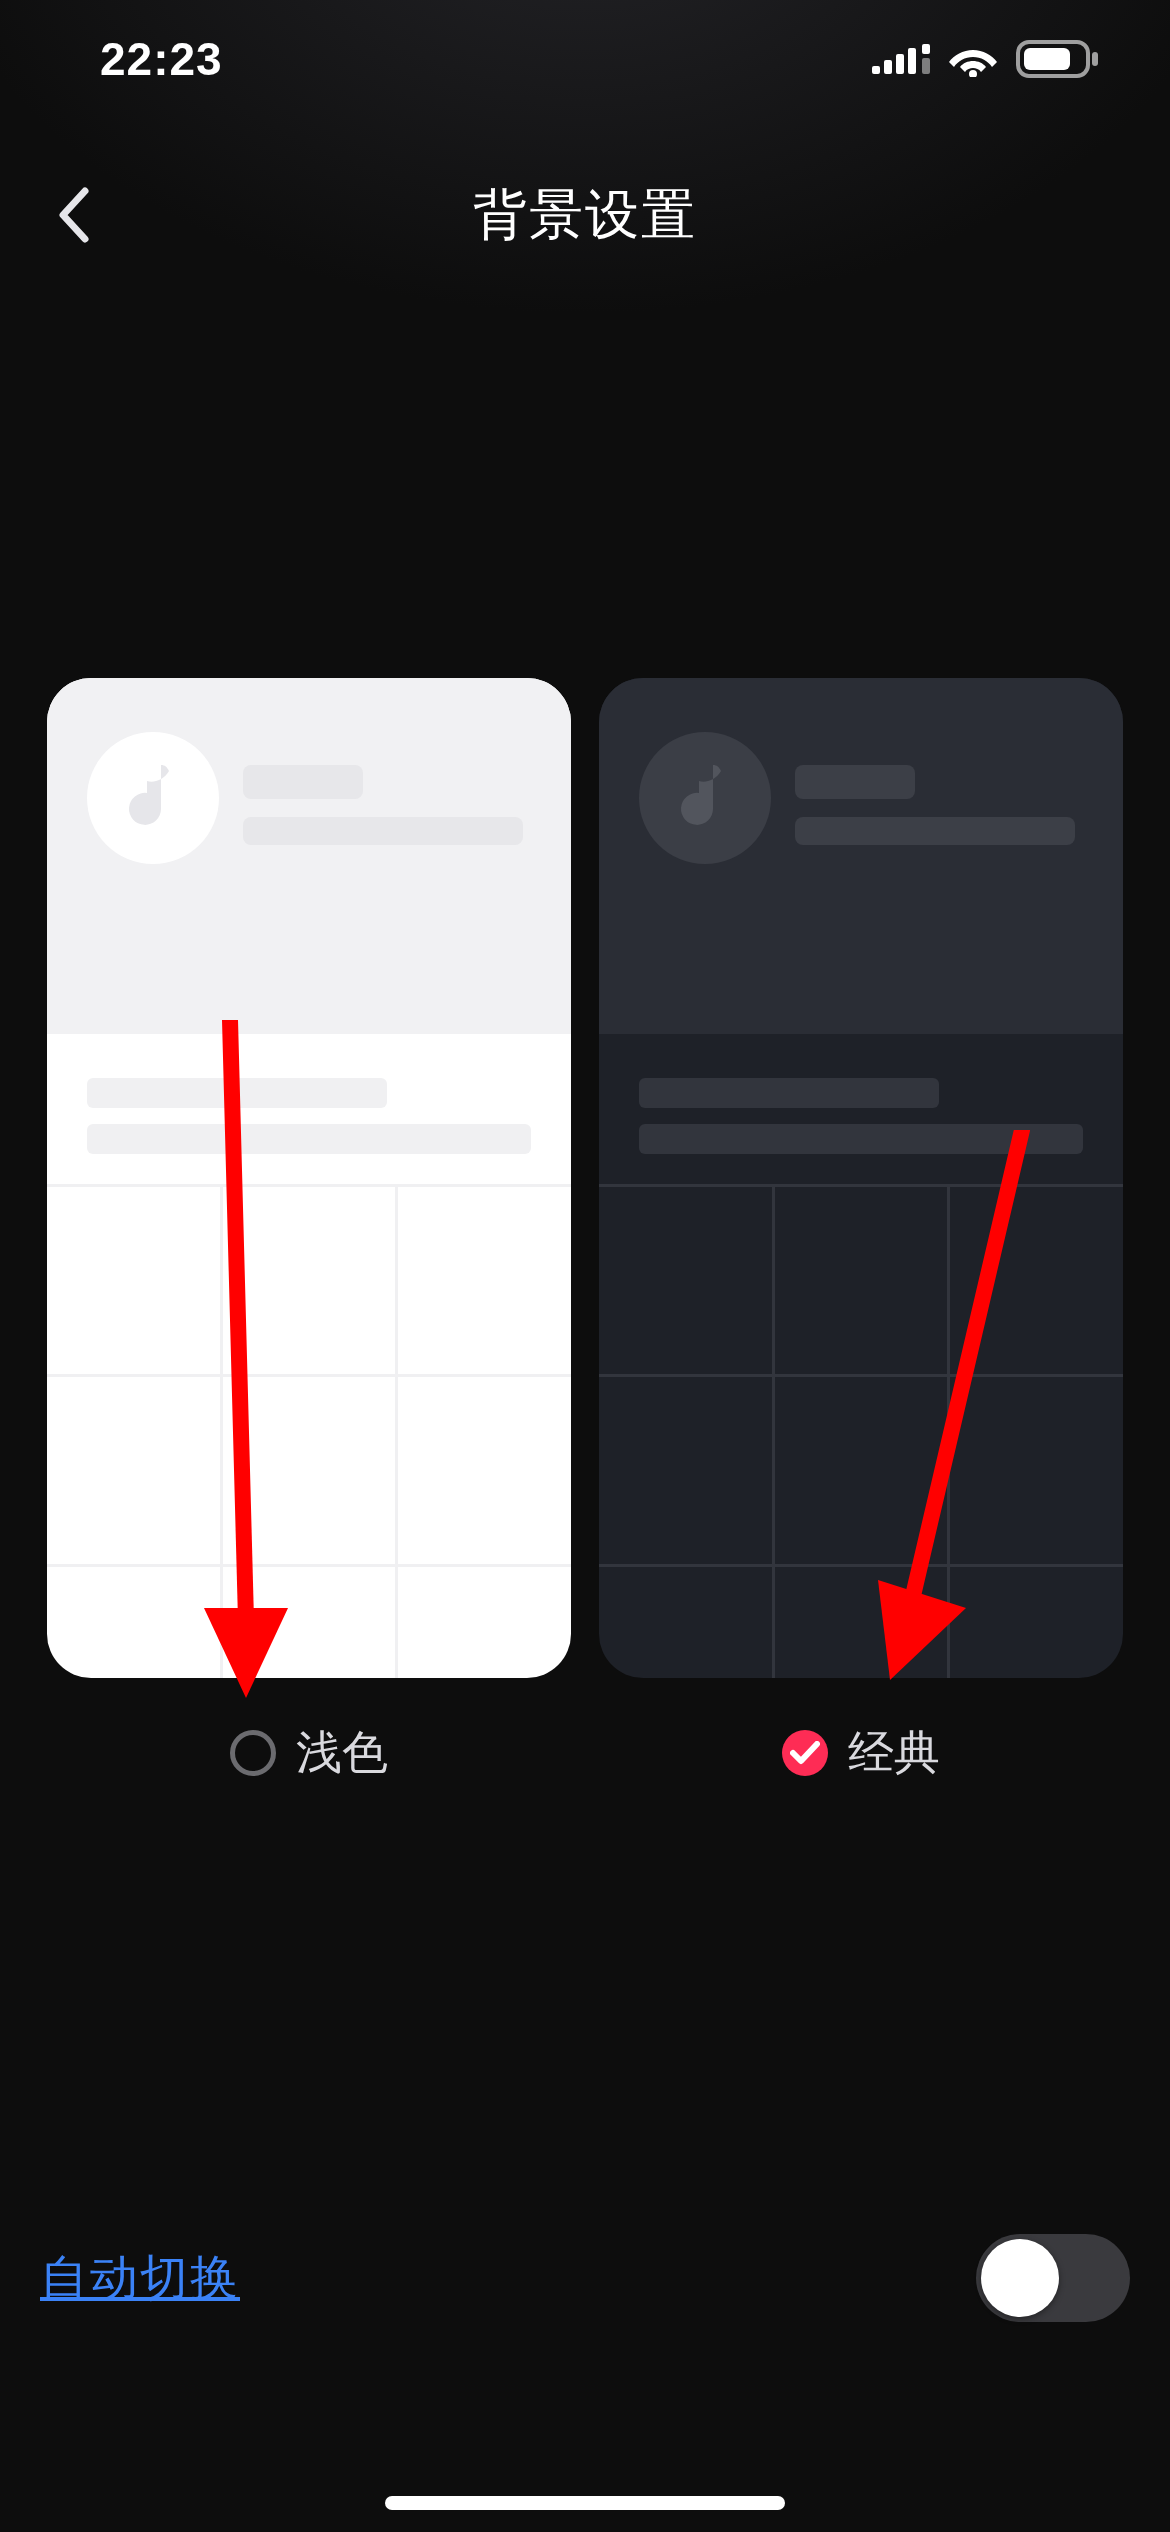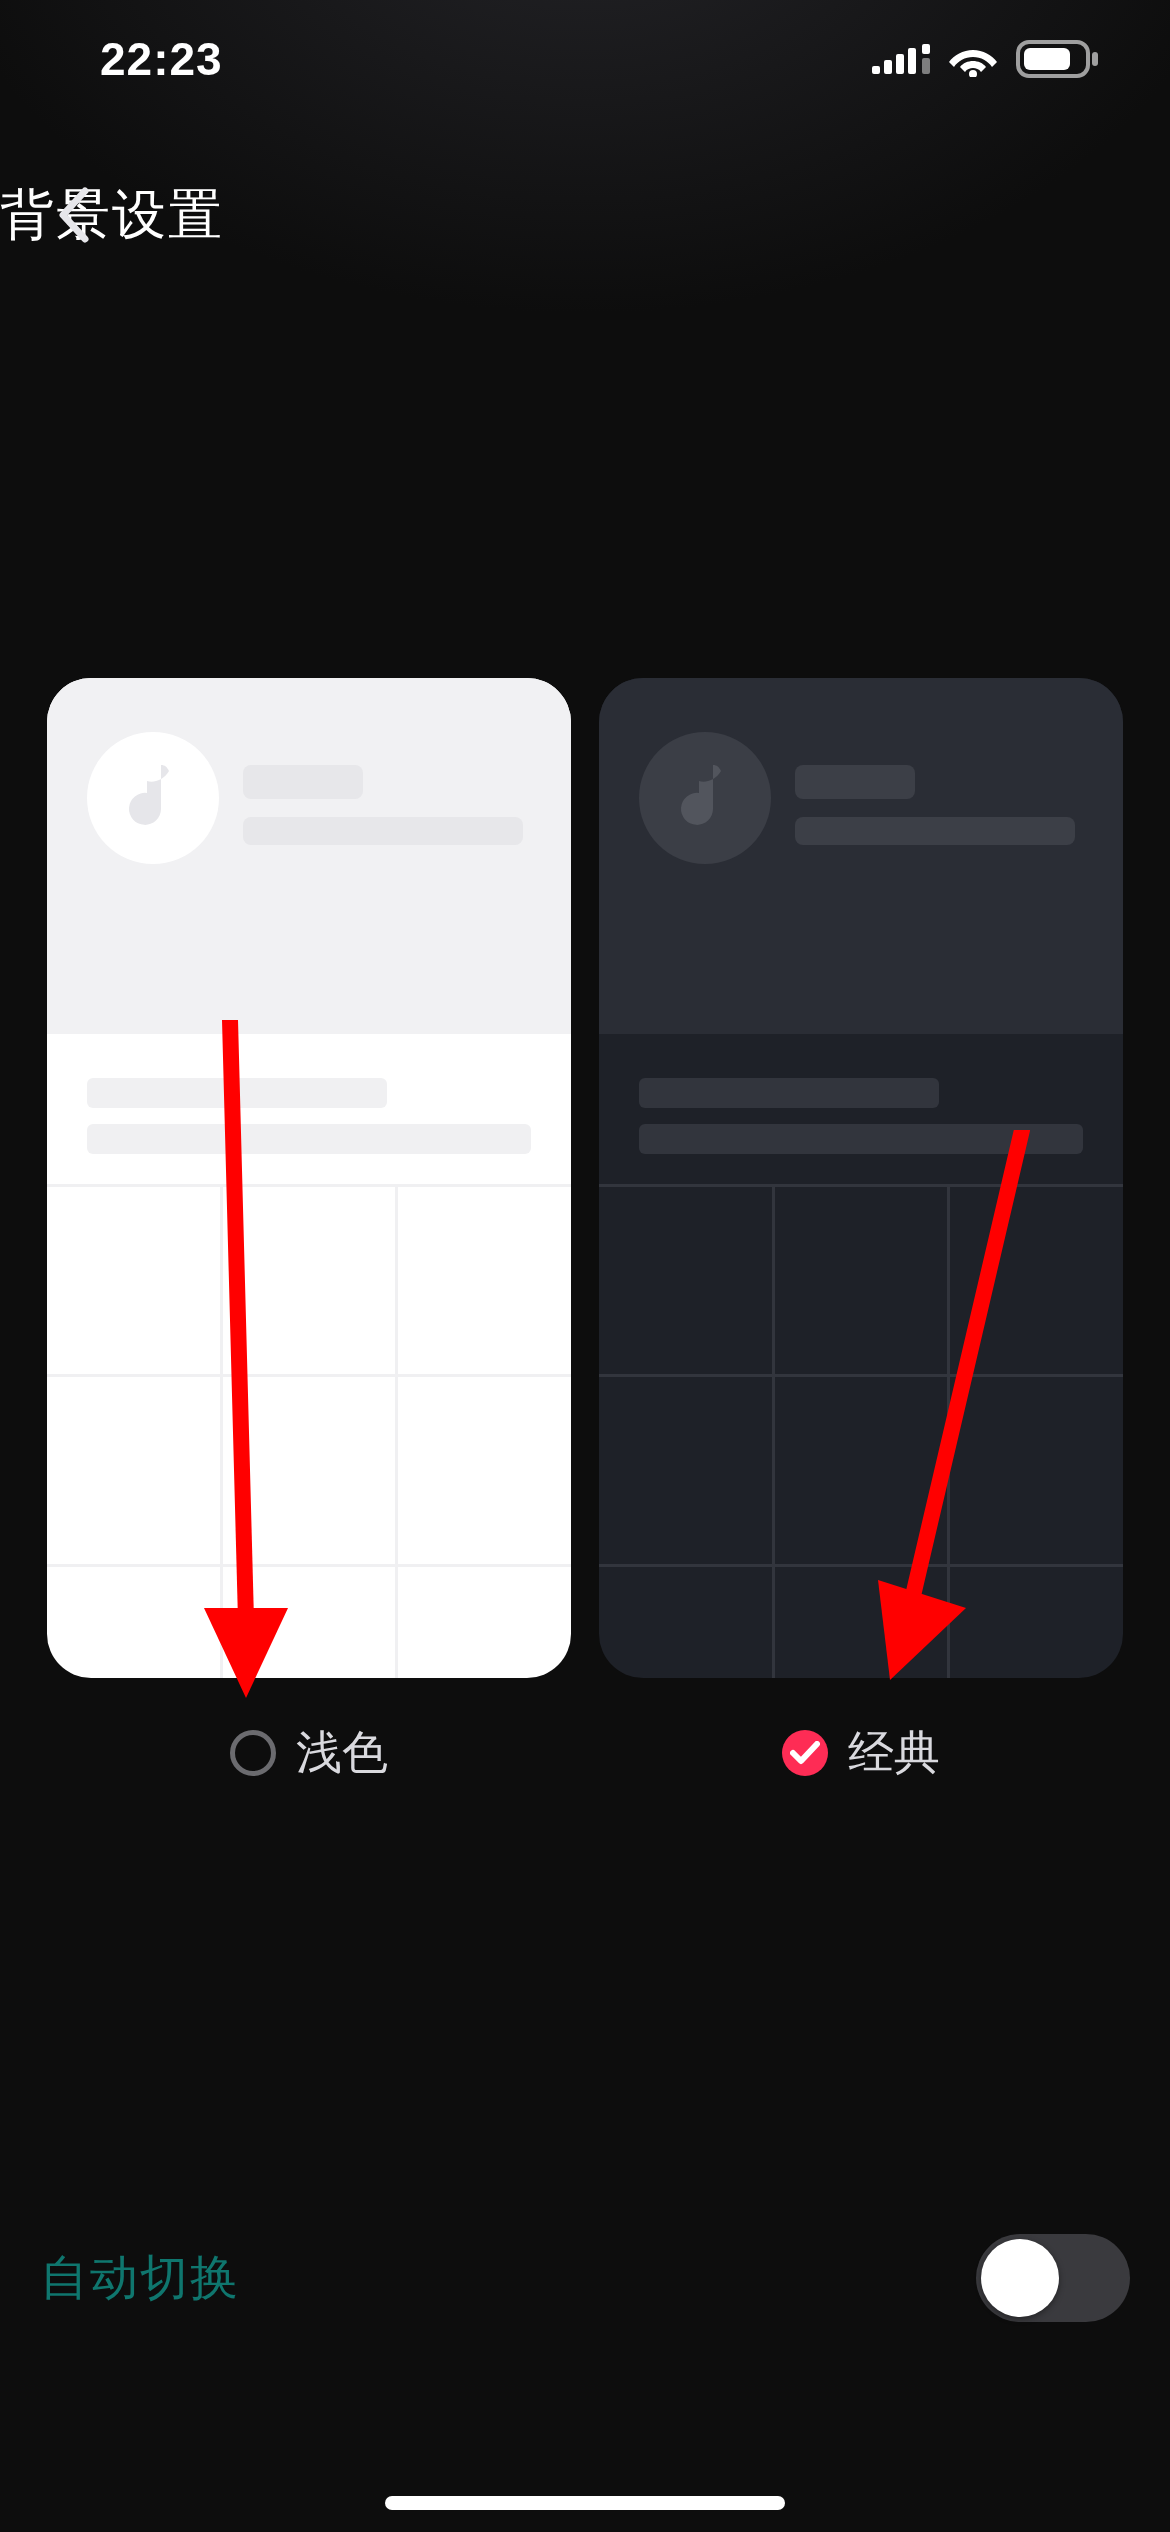--- a/index.html
+++ b/index.html
@@ -48,21 +48,21 @@
 
     
     .nav {
       position: absolute;
       top: 160px;
       left: 0;
       right: 0;
       height: 110px;
       display: flex;
       align-items: center;
-      justify-content: flex-start;
+      justify-content: center;
     }
     .nav-back {
       position: absolute;
       left: 38px;
       top: 50%;
       transform: translateY(-50%);
       width: 70px;
       height: 70px;
       display: flex;
       align-items: center;
@@ -191,22 +191,23 @@
       position: absolute;
       left: 40px;
       right: 40px;
       top: 2234px;
       display: flex;
       align-items: center;
       justify-content: space-between;
     }
     .setting-label {
       font-size: 48px;
-      color: #0f766e;
+      color: #3b82f6;
       letter-spacing: 2px;
+      text-decoration: underline;
     }
     .toggle {
       width: 154px;
       height: 88px;
       border-radius: 44px;
       background: #3a3a3e;
       position: relative;
     }
     .toggle-knob {
       position: absolute;

